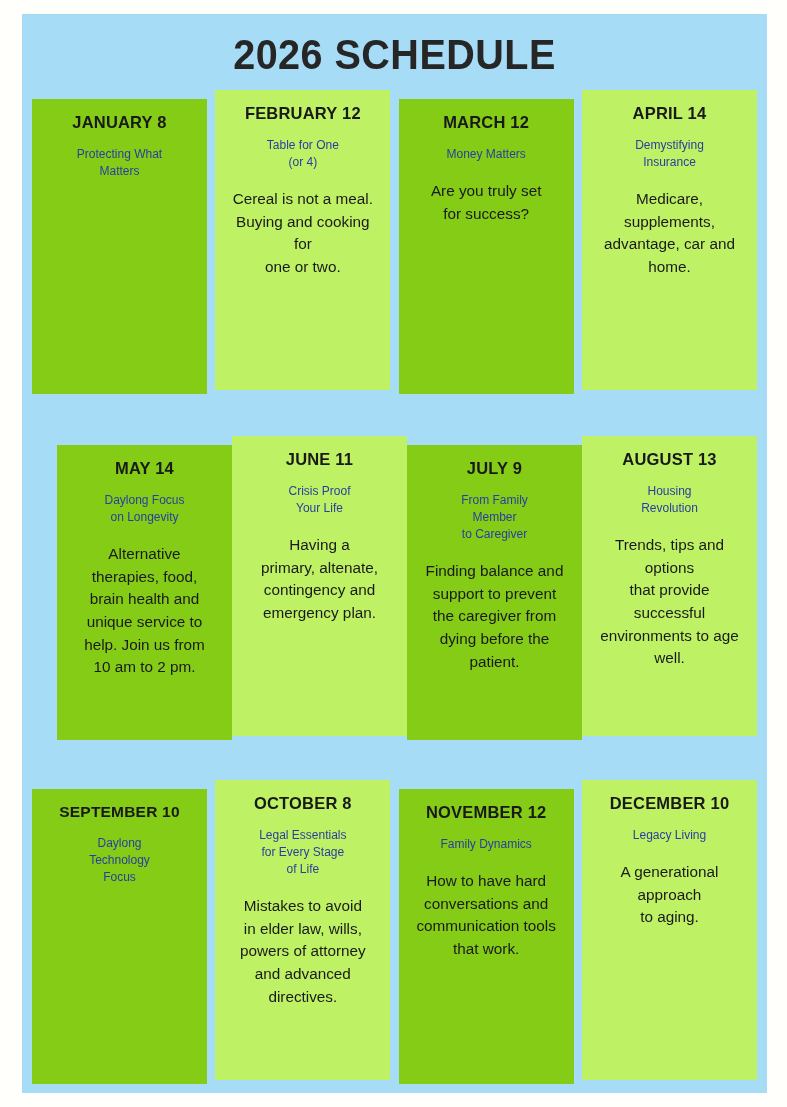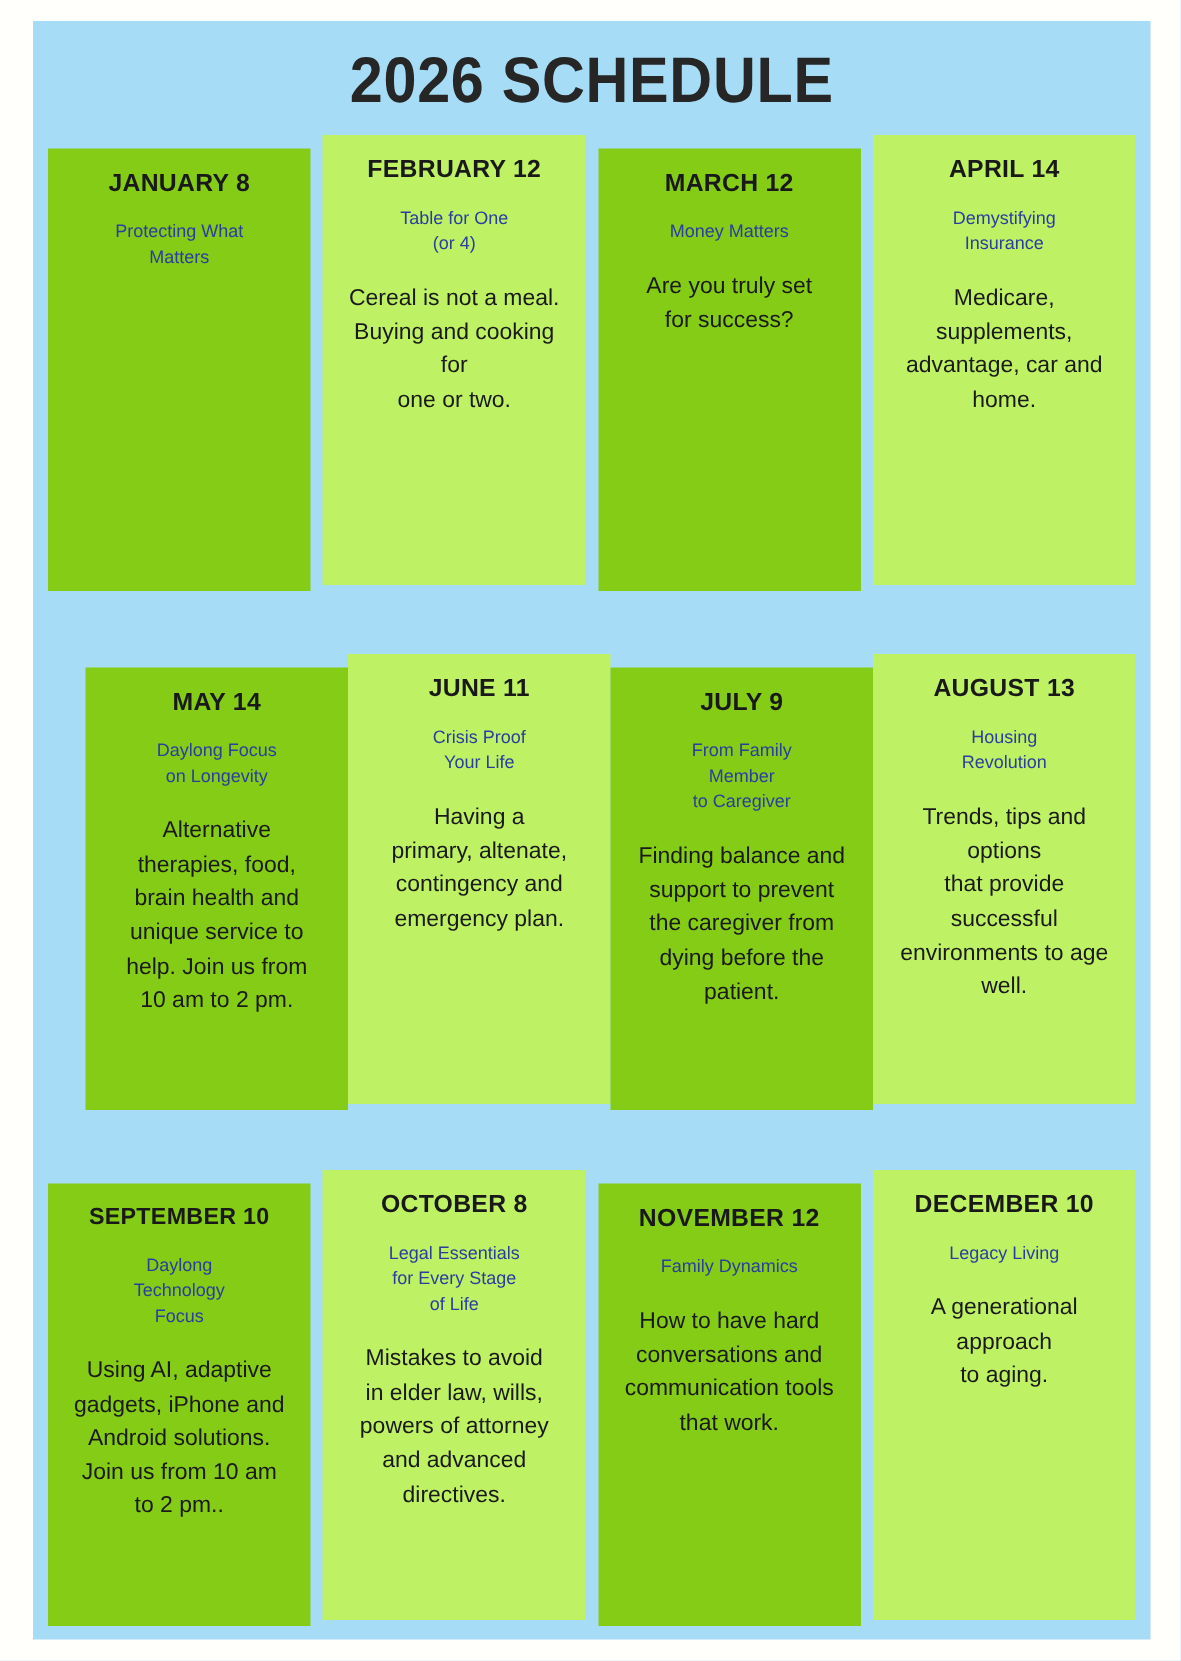--- a/index.html
+++ b/index.html
@@ -182,25 +182,20 @@
 well.</div>
     </div>
   </div>
 
   <div class="month-row" id="row-3">
     <div class="month-card tone-blue long-date">
       <div class="card-date">SEPTEMBER 10</div>
       <div class="card-title">Daylong
 Technology
 Focus</div>
-      <div class="card-desc">Using AI, adaptive
-gadgets, iPhone and
-Android solutions.
-Join us from 10 am
-to 2 pm..</div>
     </div>
     <div class="month-card tone-yellow">
       <div class="card-date">OCTOBER 8</div>
       <div class="card-title">Legal Essentials
 for Every Stage
 of Life</div>
       <div class="card-desc">Mistakes to avoid
 in elder law, wills,
 powers of attorney
 and advanced

